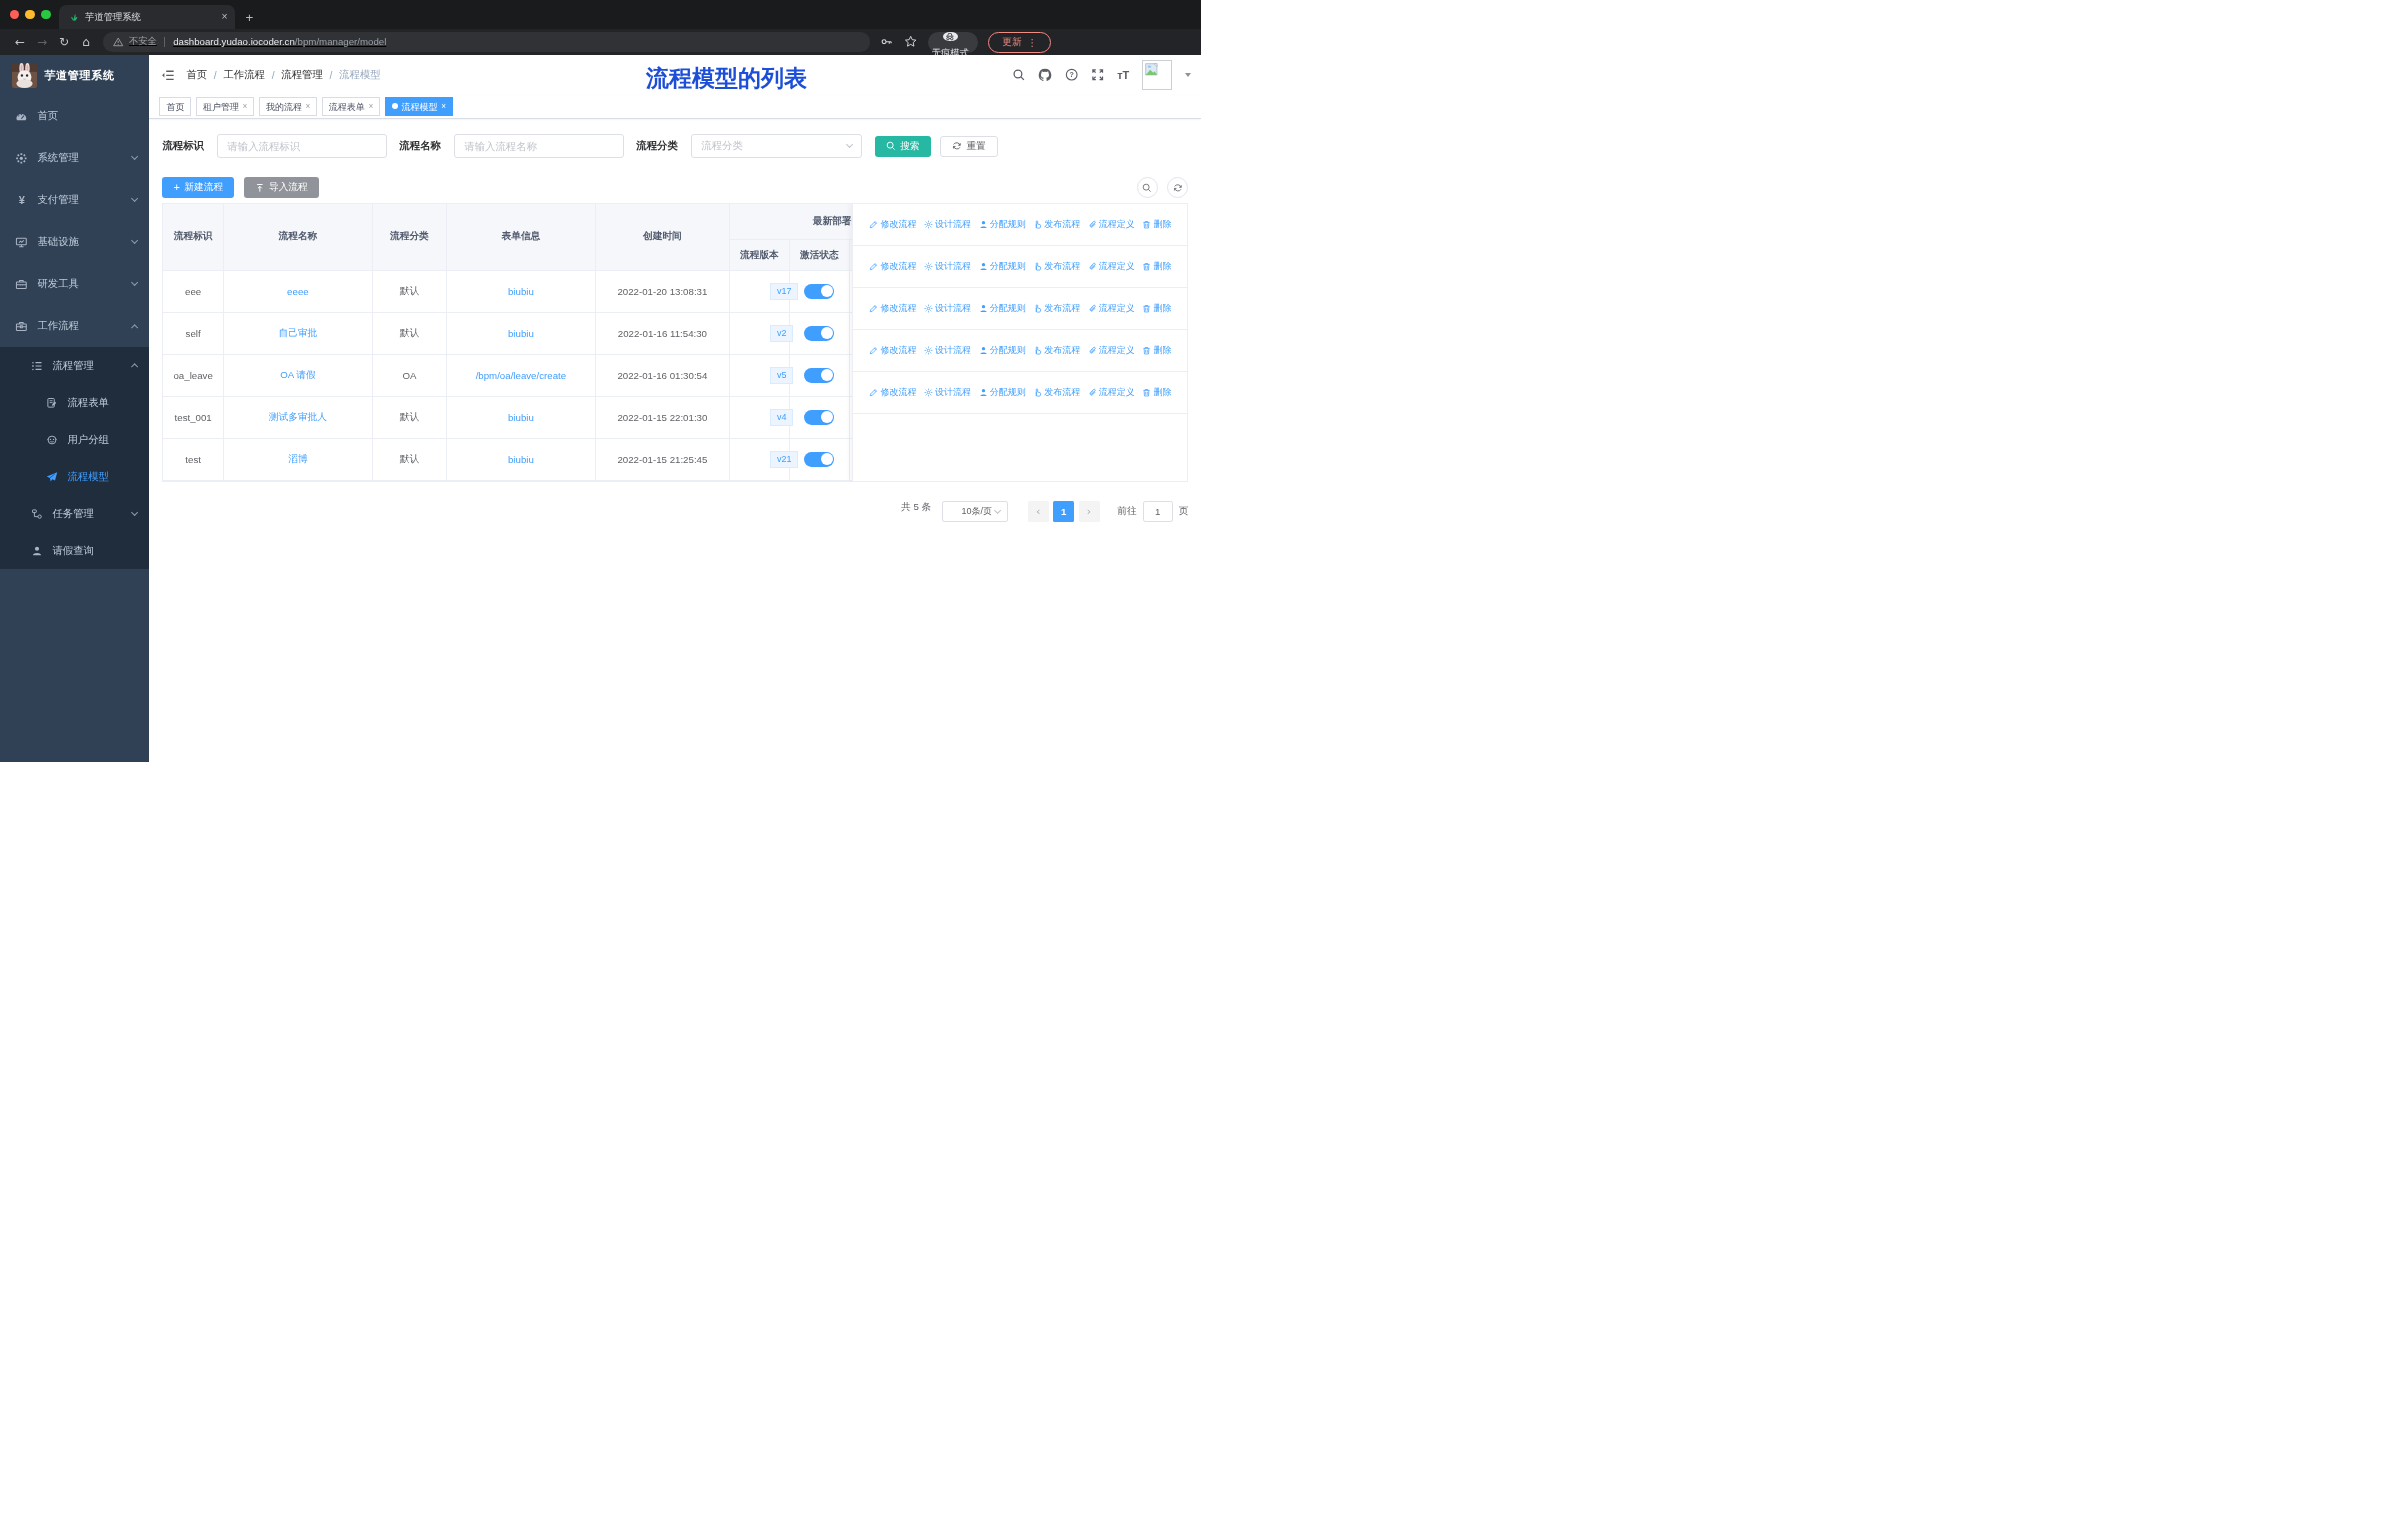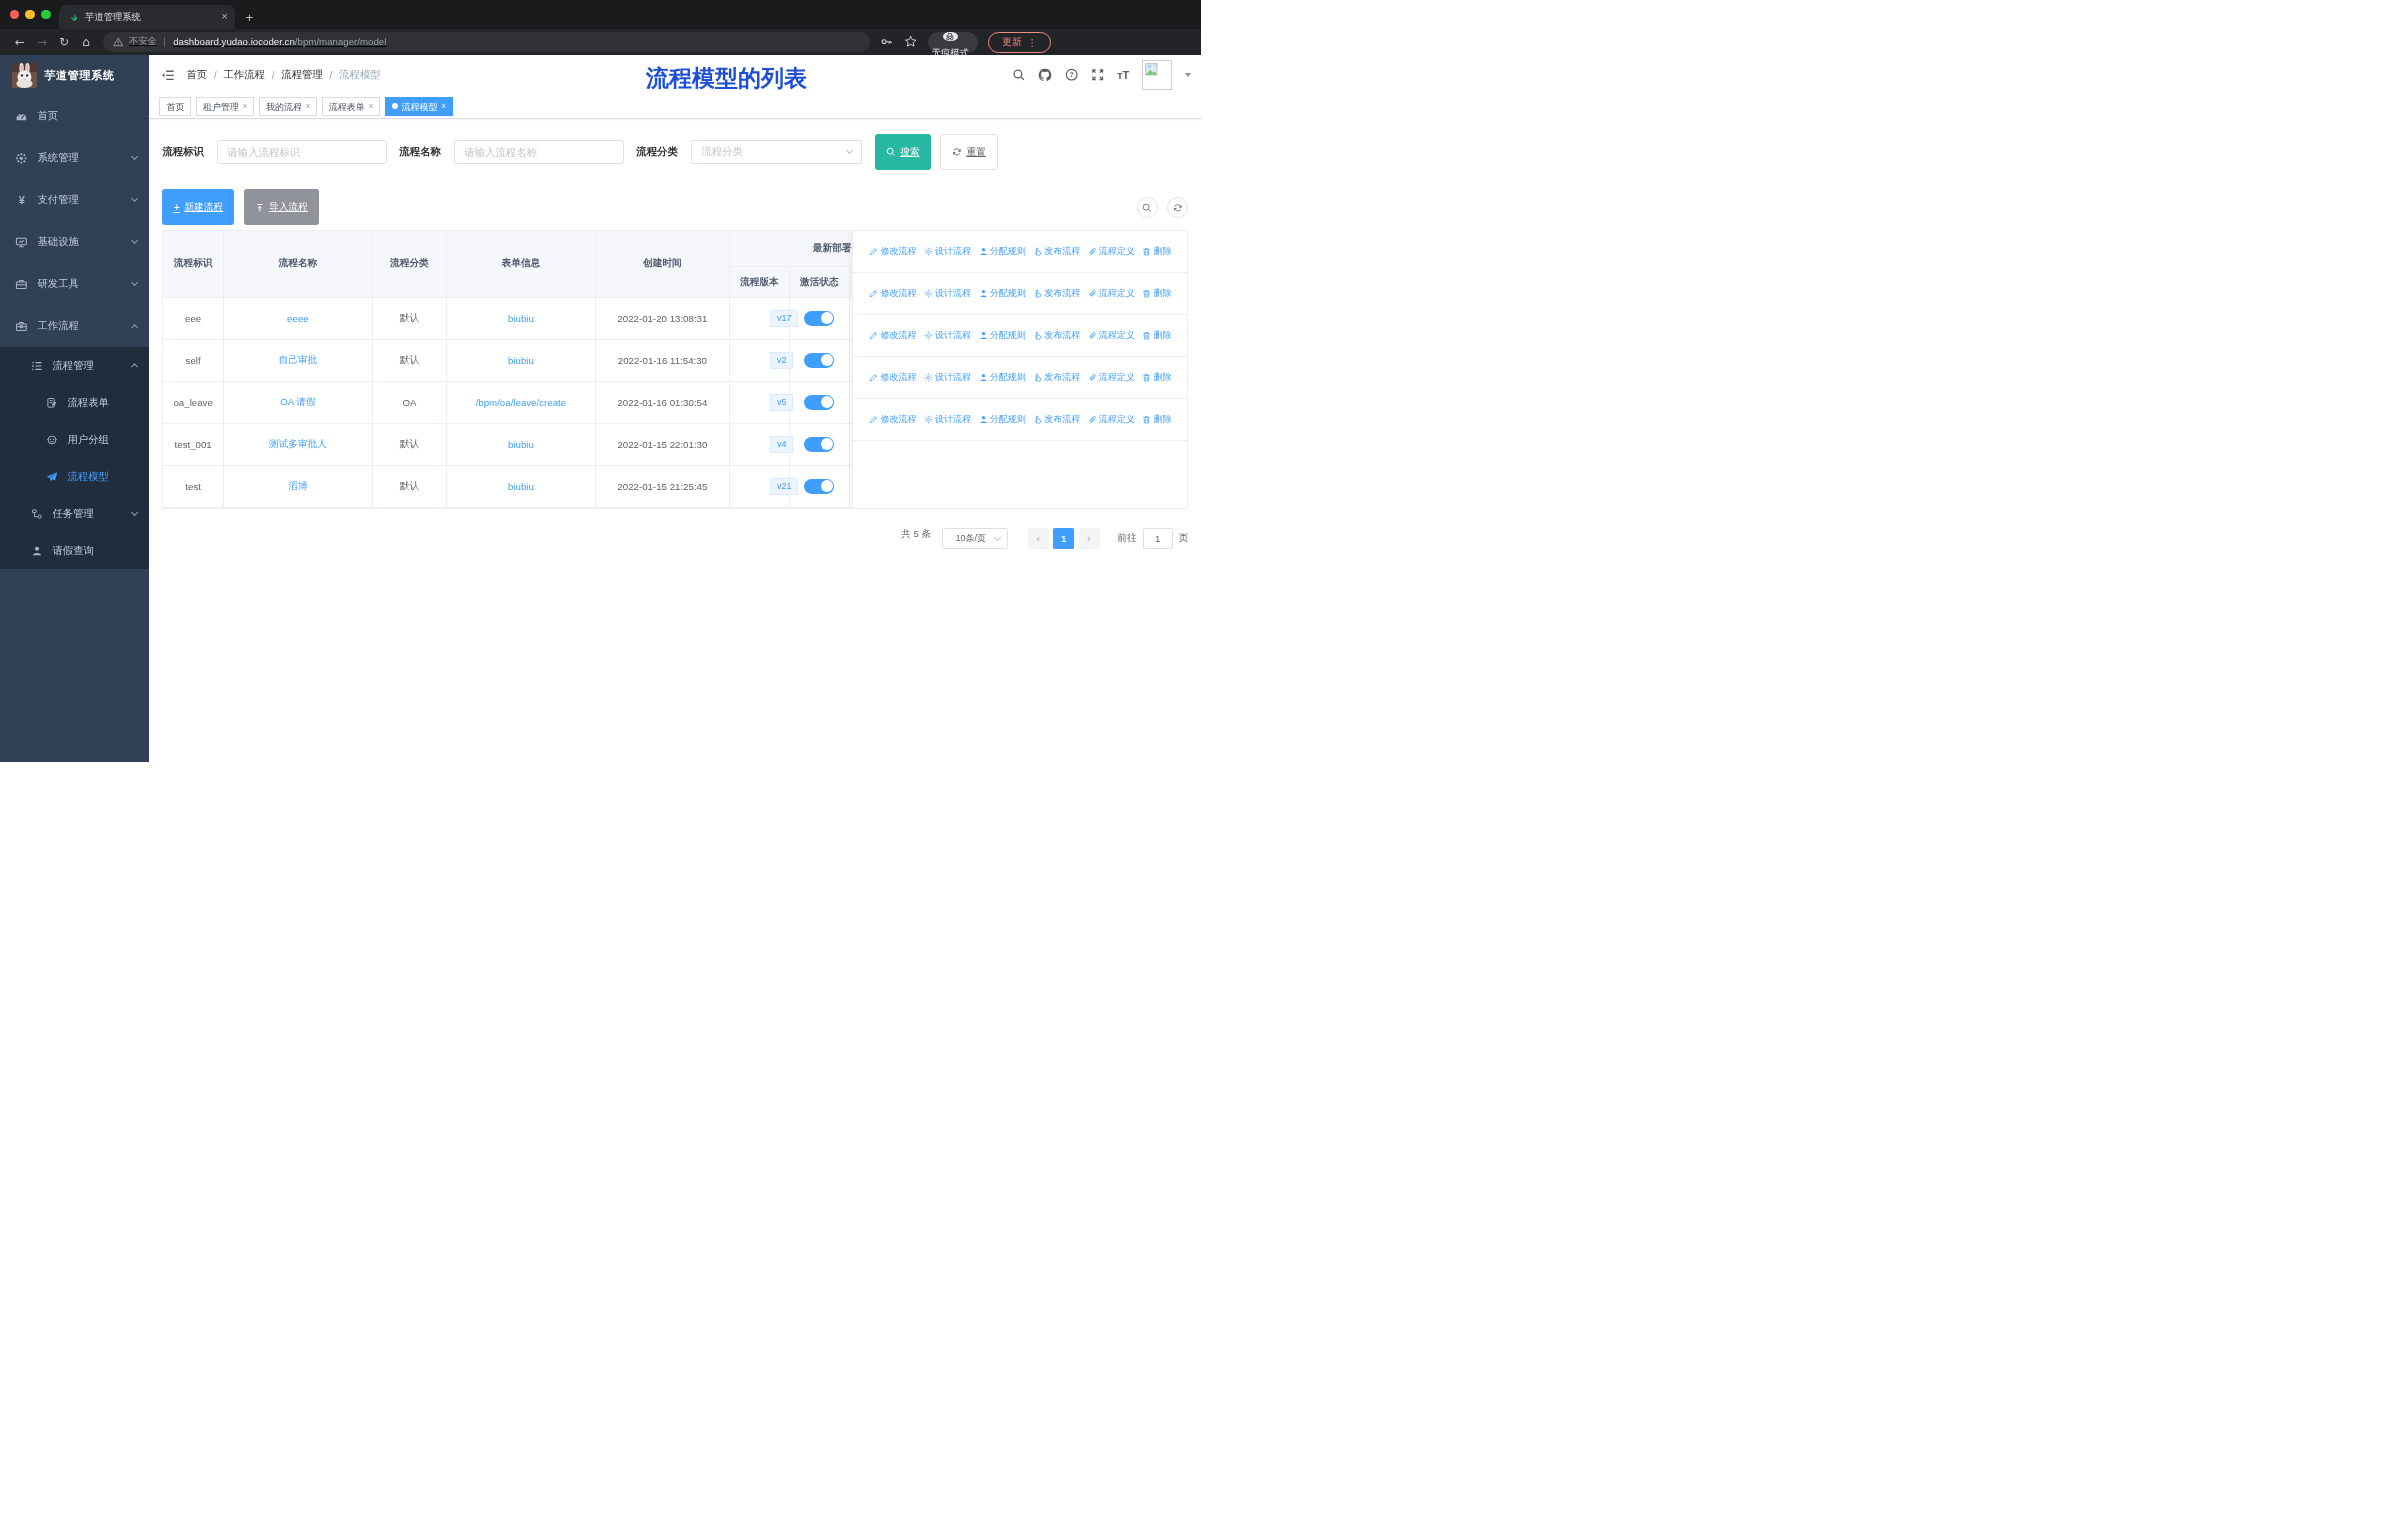--- a/index.html
+++ b/index.html
@@ -71,21 +71,21 @@
 
   .content { flex:1; padding:15px 12.7px 0 13.4px; background:#fff; }
 
   
   .filter-row { display:flex; align-items:center; }
   .flabel { font-size:10.4px; font-weight:bold; color:#303133; margin-right:13.4px; white-space:nowrap; }
   .finput { width:170px; height:24px; border:0.7px solid #dcdfe6; border-radius:3px; padding:0 9px; font-size:10.4px; color:#606266; margin-right:12px; font-family:inherit; }
   .finput::placeholder { color:#c0c4cc; }
   .fselect { width:171px; height:24px; border:0.7px solid #dcdfe6; border-radius:3px; padding:0 9px; font-size:10.4px; color:#c0c4cc; margin-right:12.7px; display:flex; align-items:center; justify-content:space-between; cursor:pointer; }
   .sel-chev { width:5.2px; height:5.2px; border-right:1px solid #c0c4cc; border-bottom:1px solid #c0c4cc; transform:rotate(45deg); margin-top:-3px; }
-  .btn { height:36px; border-radius:3px; border:none; font-size:9.7px; display:inline-flex; align-items:center; justify-content:center; gap:4.5px; cursor:pointer; padding:0 11px; font-family:inherit;text-decoration:underline; }
+  .btn { height:21px; border-radius:3px; border:none; font-size:9.7px; display:inline-flex; align-items:center; justify-content:center; gap:4.5px; cursor:pointer; padding:0 11px; font-family:inherit; }
   .btn-search { background:#26b8a3; color:#fff; }
   .btn-reset { background:#fff; color:#606266; border:0.7px solid #dcdfe6; margin-left:9.7px; }
 
   
   .btn-row { margin-top:19.4px; display:flex; align-items:center; }
   .btn-create { background:#409eff; color:#fff; }
   .btn-import { background:#909399; color:#fff; margin-left:9.7px; }
   .round-btns { margin-left:auto; display:flex; gap:9.7px; }
   .rbtn { width:21px; height:21px; border-radius:50%; border:0.7px solid #dfe4ed; background:#fff; color:#606266; display:flex; align-items:center; justify-content:center; cursor:pointer; }
 
@@ -102,21 +102,21 @@
   .switch { display:inline-block; width:30px; height:15px; border-radius:7.4px; background:#409eff; position:relative; cursor:pointer; vertical-align:middle; }
   .switch::after { content:""; position:absolute; right:1.5px; top:1.5px; width:12px; height:12px; border-radius:50%; background:#fff; }
   .ops-overlay { position:absolute; top:0; right:0; bottom:0; width:335px; background:#fff; border-left:0.7px solid #ebeef5; box-shadow:-3px 0 4.5px rgba(0,0,0,.04); z-index:2; }
   .ops-head { height:66px; background:#f5f7fa; border-bottom:0.7px solid #ebeef5; display:flex; align-items:center; justify-content:center; color:#515a6e; font-size:9.7px; font-weight:600; }
   .ops-row { height:42px; border-bottom:0.7px solid #ebeef5; display:flex; align-items:center; justify-content:center; gap:7.4px; white-space:nowrap; }
   .op { color:#409eff; font-size:9px; display:inline-flex; align-items:center; gap:2.2px; cursor:pointer; text-decoration:none; }
 
   
   .pager-row { margin-top:19.4px; display:flex; justify-content:flex-end; font-size:9.7px; color:#606266; }
   .pg-total { margin-right:10.4px; }
-  .pg-size { width:66px; height:21px; border:0.7px solid #dcdfe6; border-radius:2.2px; display:flex; align-items:center; justify-content:space-between; padding:0 6px 0 13px; font-size:9px; color:#606266; margin-right:18px; cursor:pointer; }
+  .pg-size { width:66px; height:21px; border:0.7px solid #dcdfe6; border-radius:2.2px; display:flex; align-items:center; justify-content:space-between; padding:0 6px 0 19px; font-size:9px; color:#606266; margin-right:18px; cursor:pointer; }
   .pg-btn { width:21px; height:21px; background:#f4f4f5; border-radius:1.5px; display:flex; align-items:center; justify-content:center; color:#a8abb2; font-size:11px; cursor:pointer; margin:0 2.2px; font-family:"DejaVu Sans",sans-serif; }
   .pg-page { width:21px; height:21px; background:#409eff; color:#fff; border-radius:1.5px; display:flex; align-items:center; justify-content:center; font-weight:600; margin:0 2.2px; cursor:pointer; }
   .pg-goto { margin-left:15.6px; display:flex; align-items:center; gap:6px; }
   .pg-input { width:30px; height:21px; border:0.7px solid #dcdfe6; border-radius:2.2px; text-align:center; font-size:9.7px; color:#606266; font-family:inherit; }
 </style>
 </head>
 <body>
 
 <div class="chrome">
   <div class="tabstrip">

